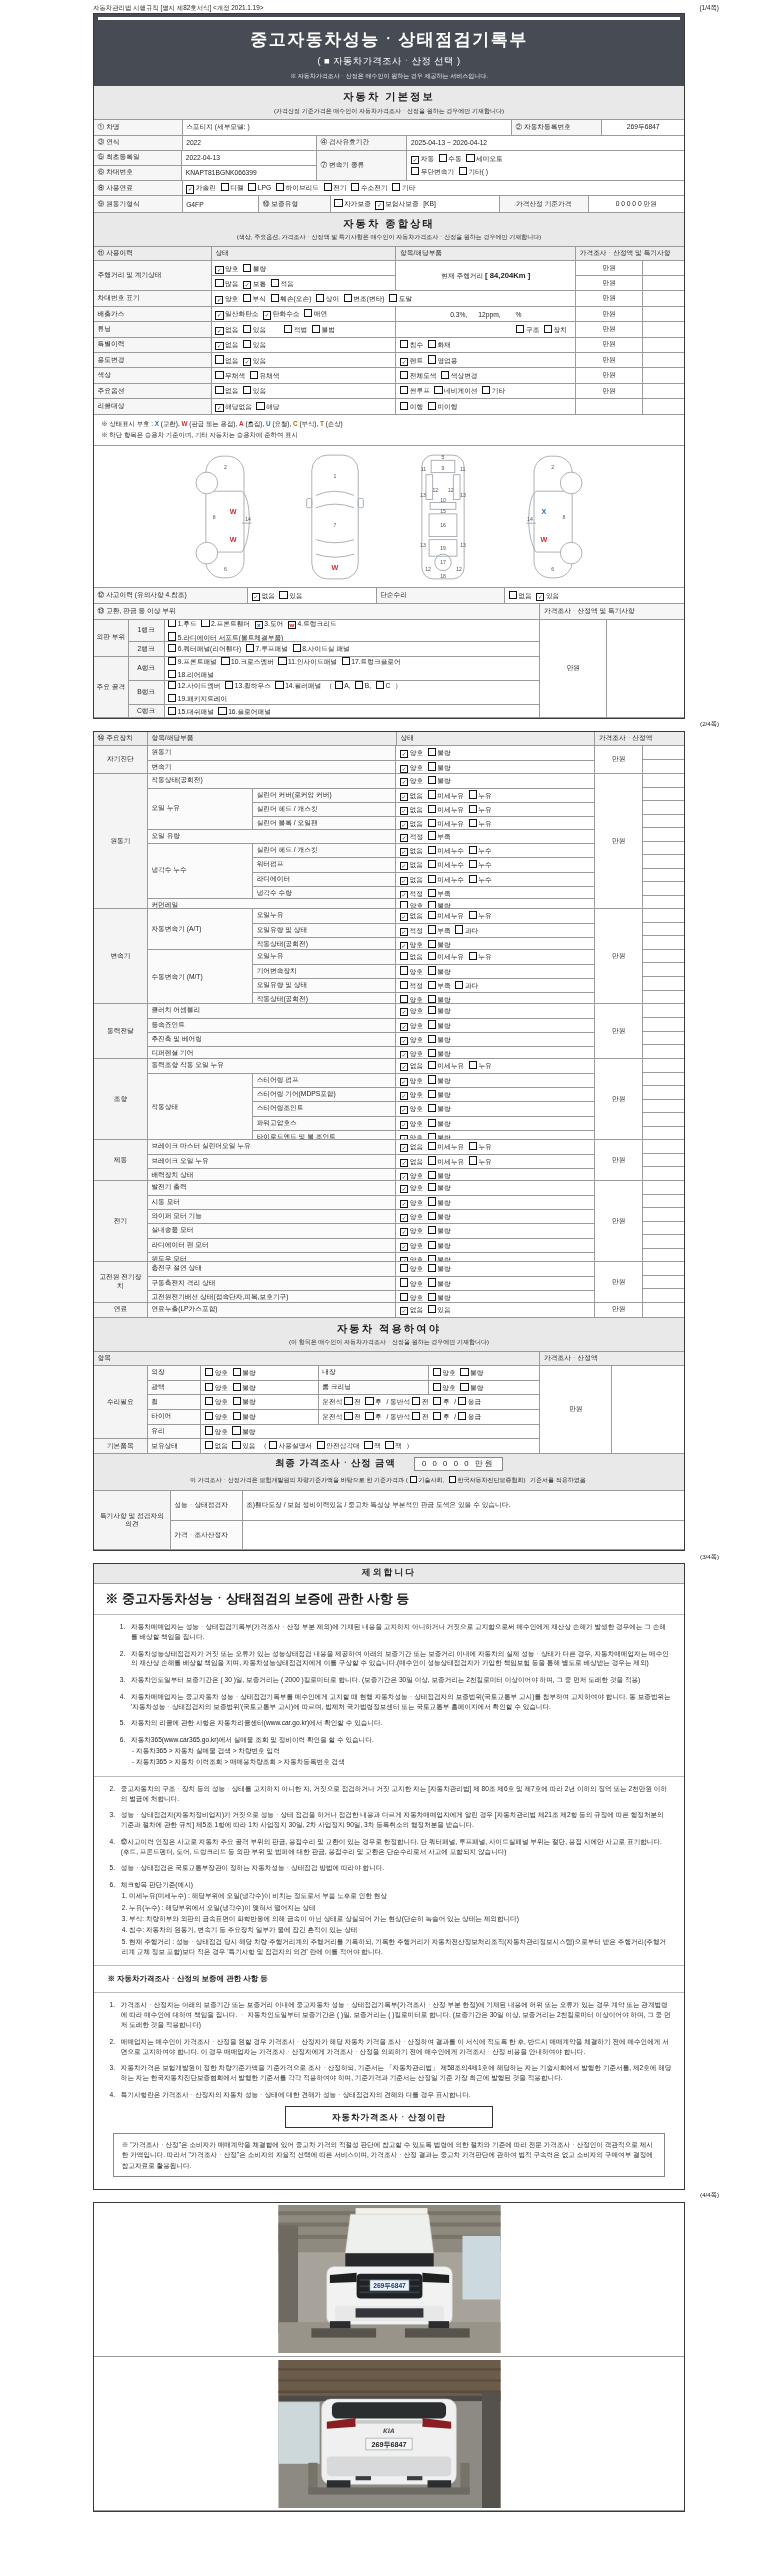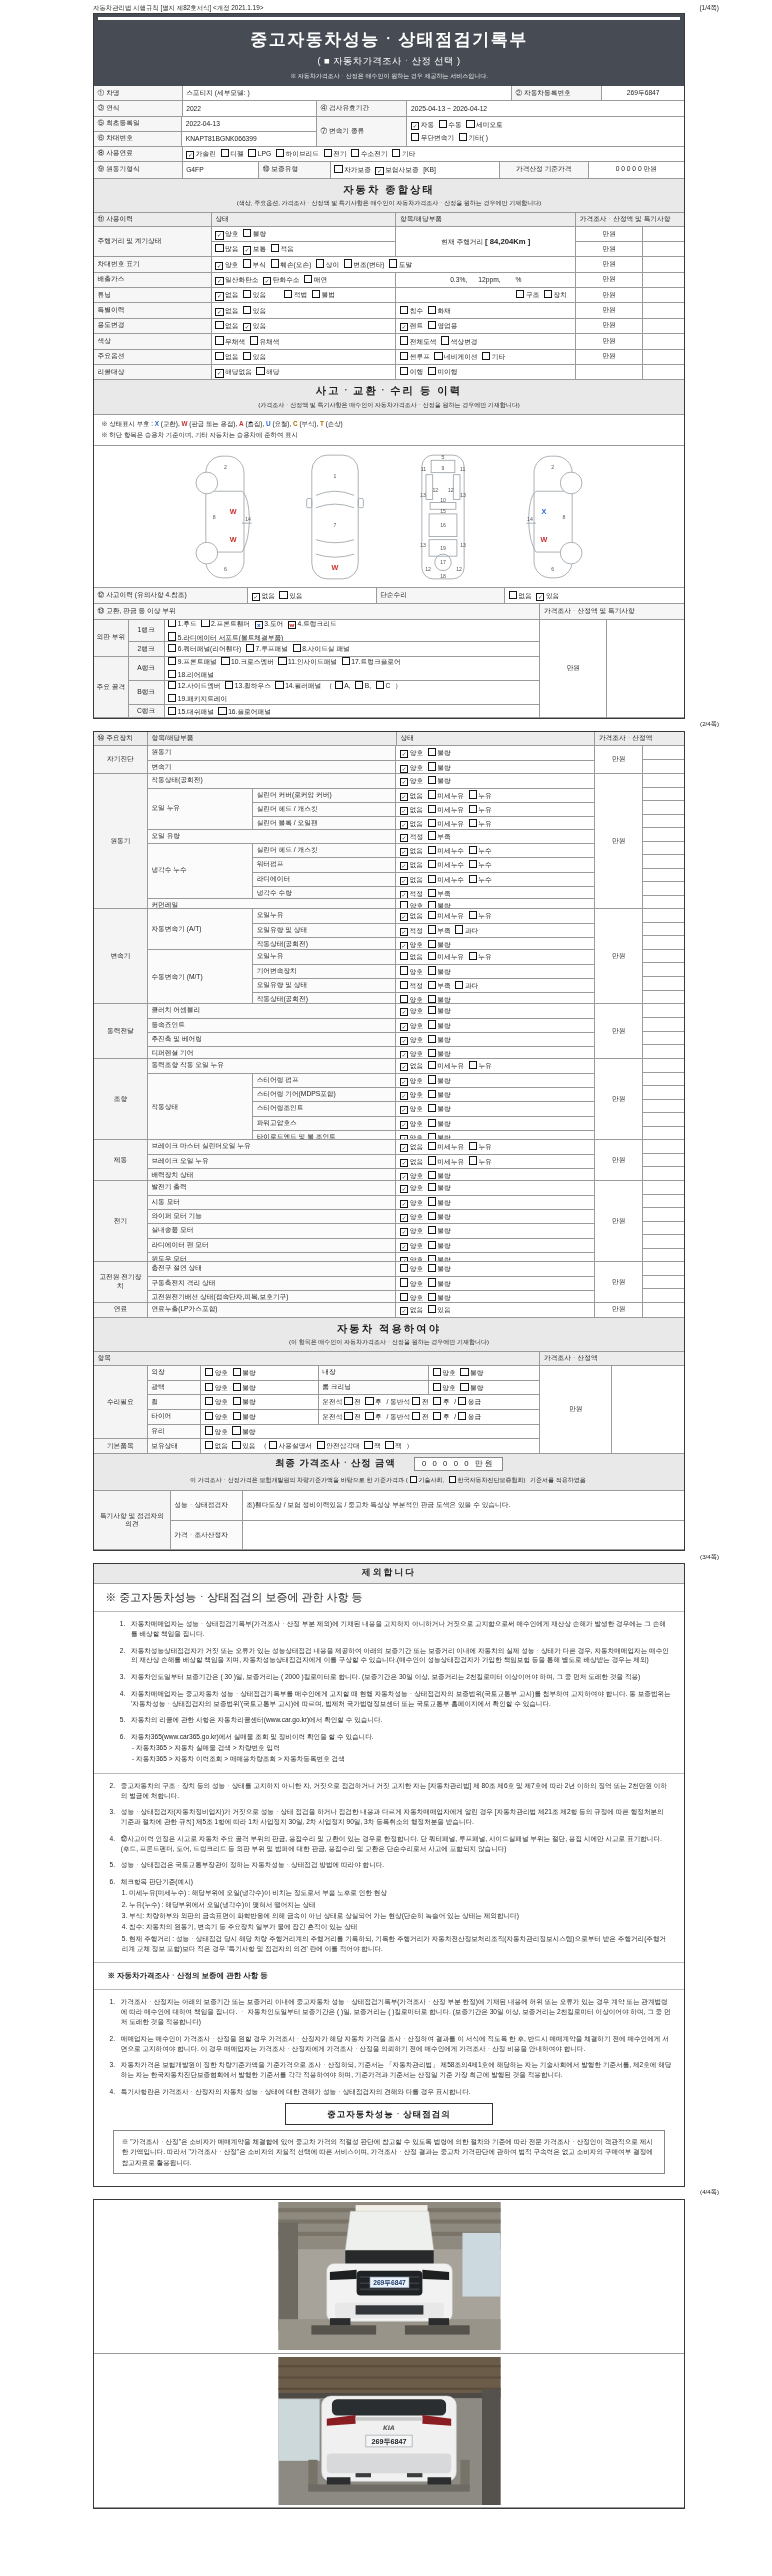--- a/index.html
+++ b/index.html
@@ -55,21 +55,21 @@
   .dmx{fill:#2b6bd8;font:bold 14px "Liberation Sans",sans-serif;text-anchor:middle;}
   .carline{fill:none;stroke:#9aa2a8;stroke-width:1.6;}
   .carline2{fill:#fff;stroke:#9aa2a8;stroke-width:1.6;}
   
   .finalband{background:#e9e9e9;border-bottom:0.5px solid #9b9b9b;text-align:center;padding:3.1px 0 3.1px;}
   .fb1{font-size:9.3px;font-weight:bold;letter-spacing:1px;}
   .amountbox{display:inline-block;border:0.5px solid #8a8a8a;background:#fff;padding:1px 7.2px;margin-left:14.4px;font-weight:normal;font-size:7.7px;letter-spacing:2.1px;}
   .fb2{font-size:6px;margin-top:2.6px;}
   .fb2 .cb{width:5.2px;height:5.2px;}
   
-  .notice-head{font-size:11px;font-weight:normal;padding:6.2px 11.3px;border-bottom:0.5px solid #bbb;}
+  .notice-head{font-size:13px;font-weight:bold;padding:6.2px 11.3px;border-bottom:0.5px solid #bbb;}
   .notice-body{padding:7.2px 12.4px 8.2px;font-size:6.6px;line-height:1.5;}
   .nitem{display:flex;margin:0 0 6.7px 13.4px;}
   .nitem.outer{margin-left:3.1px;}
   .nitem .nn{width:11.3px;flex:none;}
   .nsub{margin:1.5px 0 0 1px;}
   .nsub div{margin-top:1.5px;}
   .nsep{border-top:0.5px solid #bbb;margin:8.2px -12.4px 7.2px;}
   .nhead2{font-size:7.5px;font-weight:bold;margin:3.1px 0 7.2px 1px;}
   .nboxtitle{width:206px;margin:5.2px auto 5.2px;border:1px solid #333;text-align:center;font-size:8.5px;font-weight:bold;padding:3.6px 0;letter-spacing:1px;}
   .nboxtext{border:0.5px solid #888;margin:0 6.2px 3.1px;padding:5.2px 8.2px;font-size:6.6px;line-height:1.6;}
@@ -88,20 +88,24 @@
   </div>
 
   <div class="pagebox">
     <div class="darkhead">
       <div class="wstrip"></div>
       <div class="dtitle">중고자동차성능ㆍ상태점검기록부</div>
       <div class="dsub">( ■ 자동차가격조사ㆍ산정 선택 )</div>
       <div class="dnote">※ 자동차가격조사ㆍ산정은 매수인이 원하는 경우 제공하는 서비스입니다.</div>
     </div>
 
+    <div class="band">
+      <div class="bt">자동차 기본정보</div>
+      <div class="bs">(가격산정 기준가격은 매수인이 자동차가격조사ㆍ산정을 원하는 경우에만 기재합니다)</div>
+    </div>
     <div class="ft" id="t-basic">
         <div class="fr" style="height: 14.4px;">
           <div class="fc lb" style="width: 89px;">
             <span>① 차명</span>
           </div>
           <div class="fc" style="width: 331px;">
             <span>스포티지 (세부모델: )</span>
           </div>
           <div class="fc lb" style="width: 91px;">
             <span>② 자동차등록번호</span>
@@ -365,24 +369,20 @@
           </div>
           <div class="fc" style="width: 67px;">
             <span></span>
           </div>
           <div class="fc" style="width: 41px;">
             <span></span>
           </div>
         </div>
       </div>
 
-    <div class="band">
-      <div class="bt">사고ㆍ교환ㆍ수리 등 이력</div>
-      <div class="bs">(가격조사ㆍ산정액 및 특기사항은 매수인이 자동차가격조사ㆍ산정을 원하는 경우에만 기재합니다)</div>
-    </div>
     <div class="legend">
       <div id="legend1"><span><span>※ 상태표시 부호 : </span><span style="color: rgb(43, 107, 216); font-weight: bold;">X</span><span> (교환), </span><span style="color: rgb(201, 48, 48); font-weight: bold;">W</span><span> (판금 또는 용접), </span><span style="color: rgb(201, 48, 48); font-weight: bold;">A</span><span> (흠집), </span><span style="color: rgb(43, 107, 216); font-weight: bold;">U</span><span> (요철), </span><span style="color: rgb(176, 106, 0); font-weight: bold;">C</span><span> (부식), </span><span style="color: rgb(176, 106, 0); font-weight: bold;">T</span><span> (손상)</span></span></div>
       <div>※ 하단 항목은 승용차 기준이며, 기타 자동차는 승용차에 준하여 표시</div>
     </div>
 
     <div class="diagrams">
 
       <svg width="88" height="132" viewBox="0 0 170 256" style="font-size:13px">
         <rect x="42" y="10" width="74" height="236" rx="32" class="carline"></rect>
         <path d="M112,78 C130,90 132,168 112,196" class="carline"></path>
@@ -1498,21 +1498,21 @@
           <span>
             <div>자동차가격은 보험개발원이 정한 차량기준가액을 기준가격으로 조사ㆍ산정하되, 기준서는 「자동차관리법」 제58조의4제1호에 해당하는 자는 기술사회에서 발행한 기준서를, 제2호에 해당하는 자는 한국자동차진단보증협회에서 발행한 기준서를 각각 적용하여야 하며, 기준가격과 기준서는 산정일 기준 가장 최근에 발행된 것을 적용합니다.</div>
           </span>
         </div>
         <div class="nitem outer">
           <span class="nn">4.</span>
           <span>
             <div>특기사항란은 가격조사ㆍ산정자의 자동차 성능ㆍ상태에 대한 견해가 성능ㆍ상태점검자의 견해와 다를 경우 표시합니다.</div>
           </span>
         </div>
-        <div class="nboxtitle">중고자동차성능ㆍ상태점검의</div>
+        <div class="nboxtitle">자동차가격조사ㆍ산정이란</div>
         <div class="nboxtext">※ "가격조사ㆍ산정"은 소비자가 매매계약을 체결함에 있어 중고차 가격의 적절성 판단에 참고할 수 있도록 법령에 의한 절차와 기준에 따라 전문 가격조사ㆍ산정인이 객관적으로 제시한 가액입니다. 따라서 "가격조사ㆍ산정"은 소비자의 자율적 선택에 따른 서비스이며, 가격조사ㆍ산정 결과는 중고차 가격판단에 관하여 법적 구속력은 없고 소비자의 구매여부 결정에 참고자료로 활용됩니다.</div>
       </div>
   </div>
 
   <div class="pglabel">(4/4쪽)</div>
 
   <div class="pagebox">
 
     <div class="photorow">
       <svg width="223" height="148" viewBox="0 0 432 288" style="font-size:13px">

